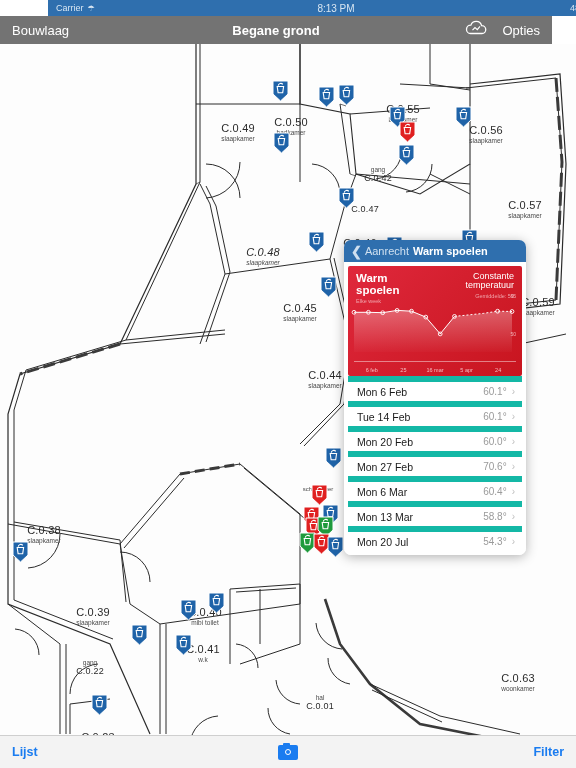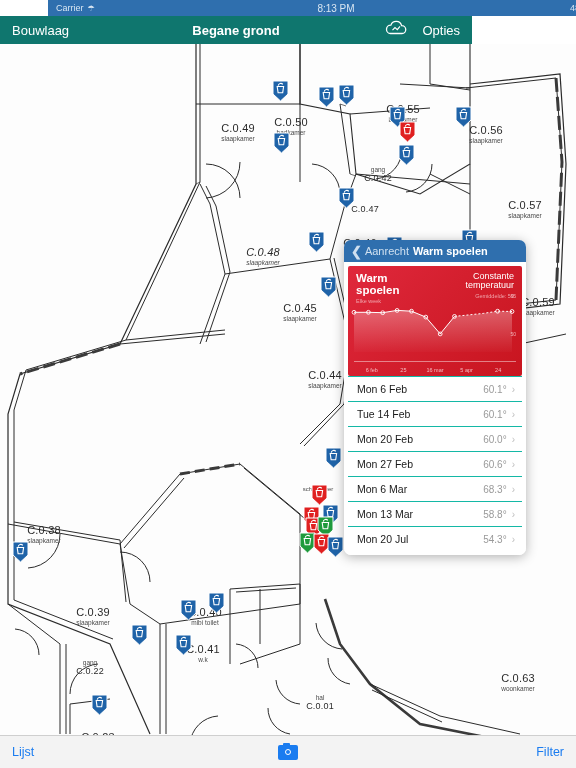--- a/index.html
+++ b/index.html
@@ -20,22 +20,22 @@
   .sb-left { display: flex; align-items: center; gap: 4px; }
   .sb-center { position: absolute; left: 0; right: 0; text-align: center; font-size: 10px; }
   .sb-right { margin-left: auto; display: flex; align-items: center; gap: 3px; position: relative; z-index: 2;}
   .wifi-ico { font-size: 8px; }
   .batt { width: 16px; height: 8px; border: 1px solid #cfe0ee; border-radius: 2px; position: relative; }
   .batt::after { content:""; position:absolute; right:-3px; top:2px; width:2px; height:4px; background:#cfe0ee; border-radius:0 1px 1px 0;}
   .batt i { display:block; height:100%; width:48%; background:#6fd36f; }
 
   
   .navbar {
-    position: absolute; top: 16px; left: 0; width: 472px; height: 28px;
-    background: #0f766e; color: #fff;
+    position: absolute; top: 16px; left: 0; width: 552px; height: 28px;
+    background: #737373; color: #fff;
     display: flex; align-items: center; padding: 0 12px;
   }
   .nav-btn { font-size: 13px; color: #ffffff; }
   .nav-title { position: absolute; left: 0; right: 0; text-align: center; font-size: 13px; font-weight: bold; }
   .nav-right { margin-left: auto; display: flex; align-items: center; gap: 14px; position: relative; z-index: 2;}
 
   
   .plan { position: absolute; top: 44px; left: 0; width: 576px; height: 691px; background: #fdfdfd; overflow: hidden; }
   .plan svg { position: absolute; top: 0; left: 0; }
   .roomlabel { position: absolute; text-align: center; color: #2b2b2b; pointer-events: none; }
@@ -80,30 +80,30 @@
   .cc-ymax { position: absolute; right: 6px; top: 27px; font-size: 5px; color: #f2b0b6; }
   .cc-ymin { position: absolute; right: 6px; top: 65px; font-size: 5px; color: #f2b0b6; }
   .cc-xaxis { position: absolute; left: 6px; right: 6px; bottom: 14px; height: 1px; background: rgba(255,255,255,.45); }
   .cc-xlabels { position: absolute; left: 0; right: 0; bottom: 3px; display: flex; padding: 0 8px; font-size: 5.5px; color: #f4bcc1; }
   .cc-xlabels span { flex: 1; text-align: center; }
 
   
   .list-header { font-size: 10.5px; font-weight: bold; color: #1d1d1d; padding: 8px 9px 6px 9px; }
   .list-row {
     display: flex; align-items: center; height: 25px; padding: 0 7px 0 9px;
-    border-top: 1px solid #14b8a6; font-size: 10.5px; color: #1a1a1a;
+    border-top: 6px solid #14b8a6; font-size: 10.5px; color: #1a1a1a;
   }
   .list-row .lr-val { margin-left: auto; color: #9a9a9a; font-size: 10px; }
   .list-row .lr-chev { color: #c0c0c0; font-size: 10px; margin-left: 5px; }
 
   
   .toolbar {
     position: absolute; bottom: 0; left: 0; width: 576px; height: 33px;
     background: #f3f3f3; border-top: 1px solid #cfcfcf;
-    display: flex; align-items: center; padding: 0 12px;
+    display: flex; align-items: center; padding: 0 12px; font-weight: bold;
   }
   .tb-btn { font-size: 12.5px; color: #1a7cf0; }
   .tb-center { position: absolute; left: 0; right: 0; display: flex; justify-content: center; }
   .cam-btn {
     width: 20px; height: 15px; background: #1a7cf0; border-radius: 2px;
     display: flex; align-items: center; justify-content: center; position: relative;
   }
   .cam-btn::before { content:""; position:absolute; top:-2px; left:5px; width:7px; height:3px; background:#1a7cf0; border-radius:1px 1px 0 0;}
   .cam-lens { width: 6px; height: 6px; border-radius: 50%; border: 1.4px solid #fff; }
   .tb-right { margin-left: auto; position: relative; z-index: 2; }
@@ -582,26 +582,26 @@
             <span class="lr-val">60.1°</span>
             <span class="lr-chev">›</span>
           </div>
           <div class="list-row">
             <span>Mon 20 Feb</span>
             <span class="lr-val">60.0°</span>
             <span class="lr-chev">›</span>
           </div>
           <div class="list-row">
             <span>Mon 27 Feb</span>
-            <span class="lr-val">60.6°</span>
+            <span class="lr-val">70.6°</span>
             <span class="lr-chev">›</span>
           </div>
           <div class="list-row">
             <span>Mon 6 Mar</span>
-            <span class="lr-val">68.3°</span>
+            <span class="lr-val">60.4°</span>
             <span class="lr-chev">›</span>
           </div>
           <div class="list-row">
             <span>Mon 13 Mar</span>
             <span class="lr-val">58.8°</span>
             <span class="lr-chev">›</span>
           </div>
           <div class="list-row">
             <span>Mon 20 Jul</span>
             <span class="lr-val">54.3°</span>

